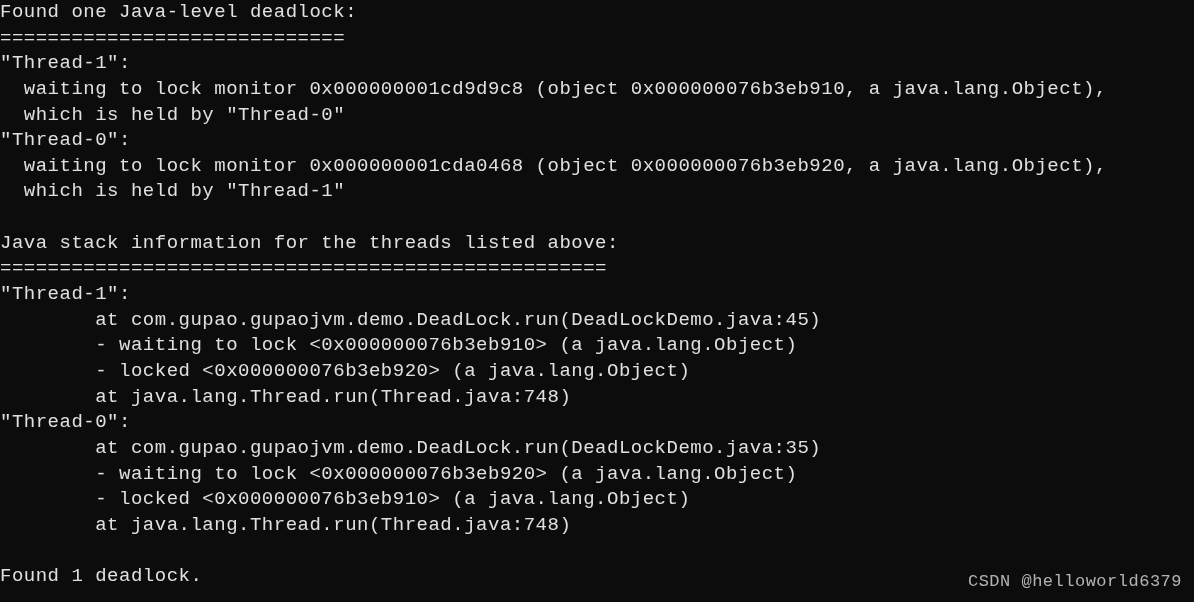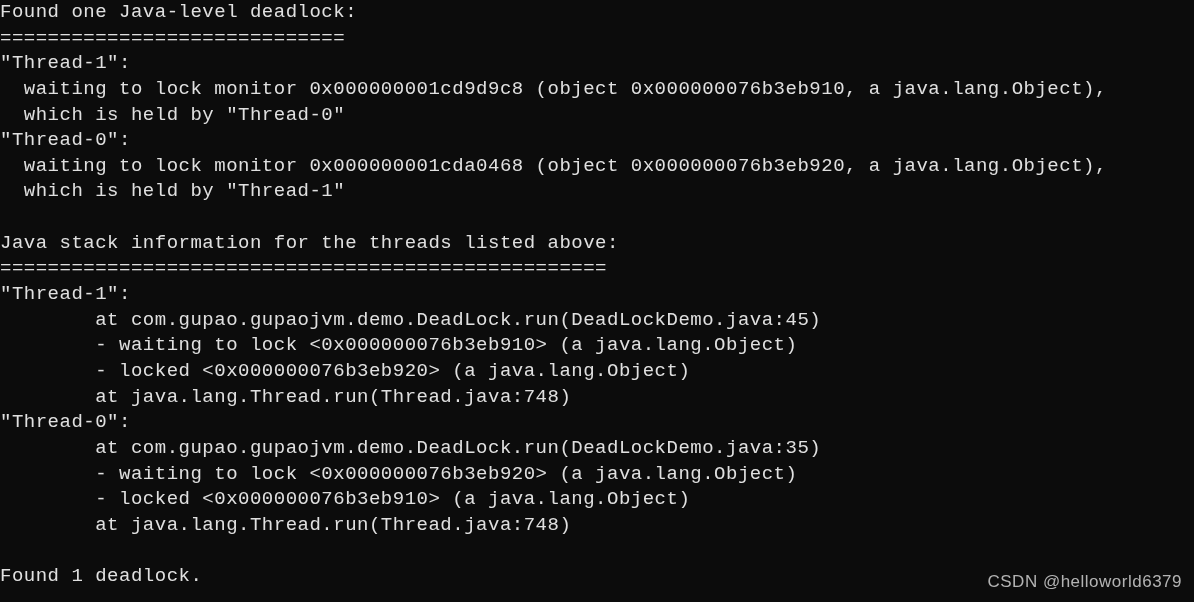--- a/index.html
+++ b/index.html
@@ -22,21 +22,21 @@
     }
     .terminal {
       white-space: pre;
     }
     .watermark {
       position: absolute;
       bottom: 8px;
       right: 12px;
       color: #d0d0d0;
       font-size: 17px;
-      font-family: Liberation Sans, sans-serif;
+      font-family: Liberation Mono, monospace;
       opacity: 0.85;
     }
   </style>
 </head>
 <body>
 
 <div class="terminal" id="terminal-output">Found one Java-level deadlock:
 =============================
 "Thread-1":
   waiting to lock monitor 0x000000001cd9d9c8 (object 0x000000076b3eb910, a java.lang.Object),

